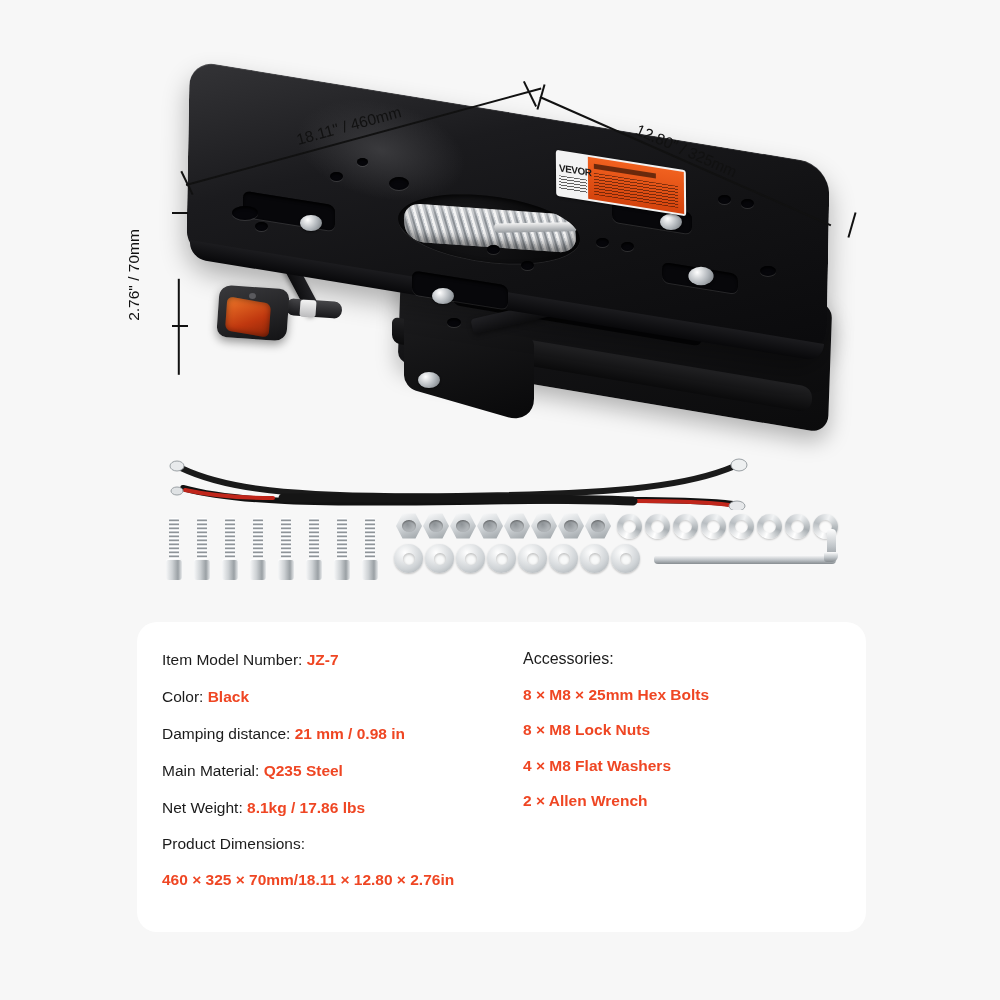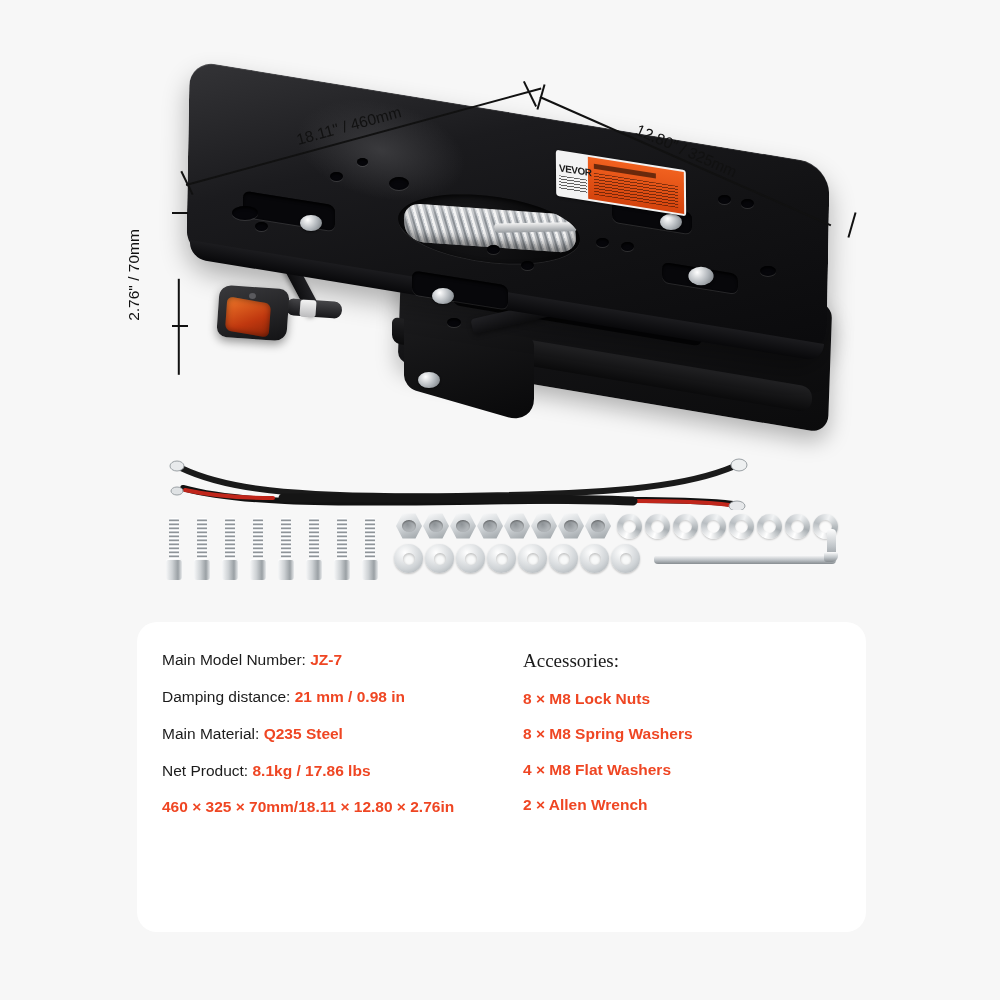--- a/index.html
+++ b/index.html
@@ -271,21 +271,21 @@
   .col-left{width:366px;padding-left:25px;}
   .col-right{width:340px;padding-left:20px;}
   .spec-row{
     font-size:15.5px;color:#1b1b1b;margin-bottom:17.5px;line-height:1.25;
     white-space:nowrap;
   }
   .spec-row .val{color:#ef4623;font-weight:bold;}
   .dims-value{
     font-size:15.5px;color:#ef4623;font-weight:bold;white-space:nowrap;
   }
-  .acc-head{font-size:19px;color:#1b1b1b;margin-bottom:17.5px;font-family:Liberation Serif, serif;}
+  .acc-head{font-size:16px;color:#1b1b1b;margin-bottom:17.5px;}
   .acc-item{
     font-size:15.5px;color:#ef4623;font-weight:bold;margin-bottom:17.5px;
     white-space:nowrap;
   }
 </style>
 </head>
 <body>
 
 <div id="page">
 
@@ -482,41 +482,48 @@
       <div class="wrench-arm" style="left:824px;top:112px;width:14px;height:10px;
            border-radius:0 0 6px 3px;"></div>
     </div>
 
   </div>
 
   <div id="spec-card">
 
     <div class="col col-left">
       <div class="spec-row">
-        <span>Main Model Number:</span>
+        <span>Item Model Number:</span>
         <span class="val">JZ-7</span>
+      </div>
+      <div class="spec-row">
+        <span>Color:</span>
+        <span class="val">Black</span>
       </div>
       <div class="spec-row">
         <span>Damping distance:</span>
         <span class="val">21 mm / 0.98 in</span>
       </div>
       <div class="spec-row">
         <span>Main Material:</span>
         <span class="val">Q235 Steel</span>
       </div>
       <div class="spec-row">
-        <span>Net Product:</span>
+        <span>Net Weight:</span>
         <span class="val">8.1kg / 17.86 lbs</span>
+      </div>
+      <div class="spec-row">
+        <span>Product Dimensions:</span>
       </div>
       <div class="dims-value">460 × 325 × 70mm/18.11 × 12.80 × 2.76in</div>
     </div>
 
     <div class="col col-right">
       <div class="acc-head">Accessories:</div>
+      <div class="acc-item">8 × M8 × 25mm Hex Bolts</div>
       <div class="acc-item">8 × M8 Lock Nuts</div>
-      <div class="acc-item">8 × M8 Spring Washers</div>
       <div class="acc-item">4 × M8 Flat Washers</div>
       <div class="acc-item">2 × Allen Wrench</div>
     </div>
 
   </div>
 
 </div>
 
 </body></html>

